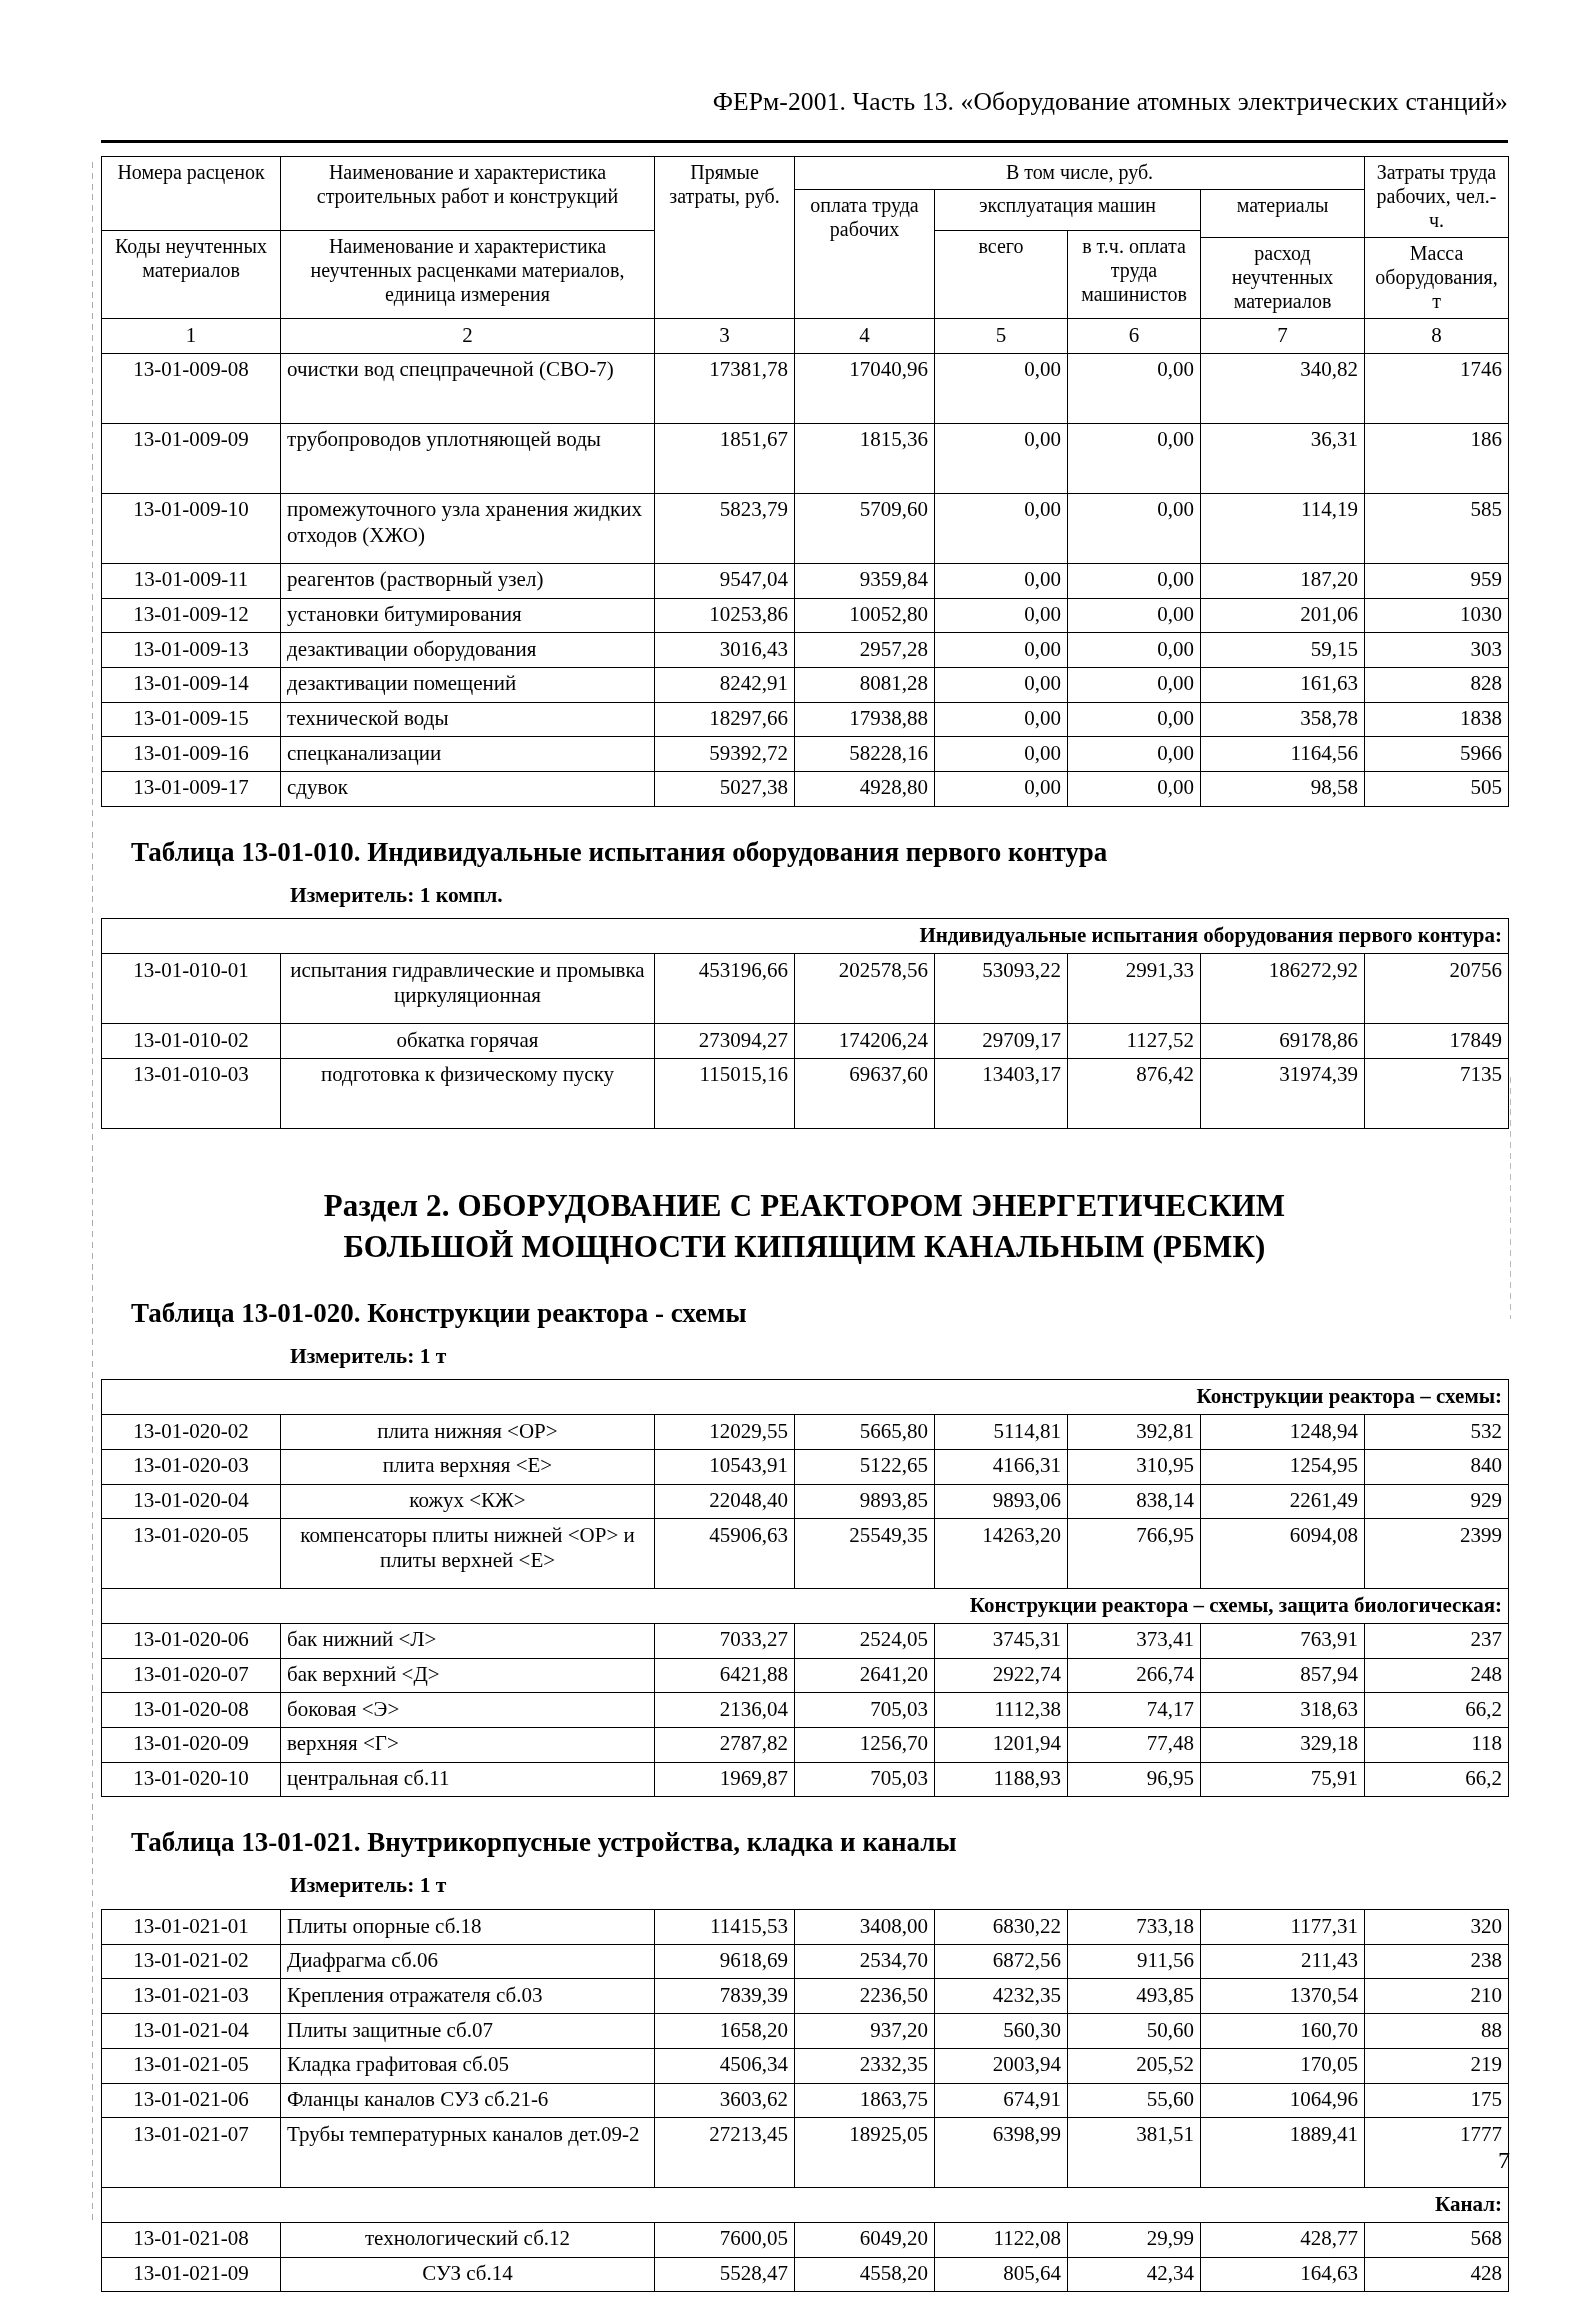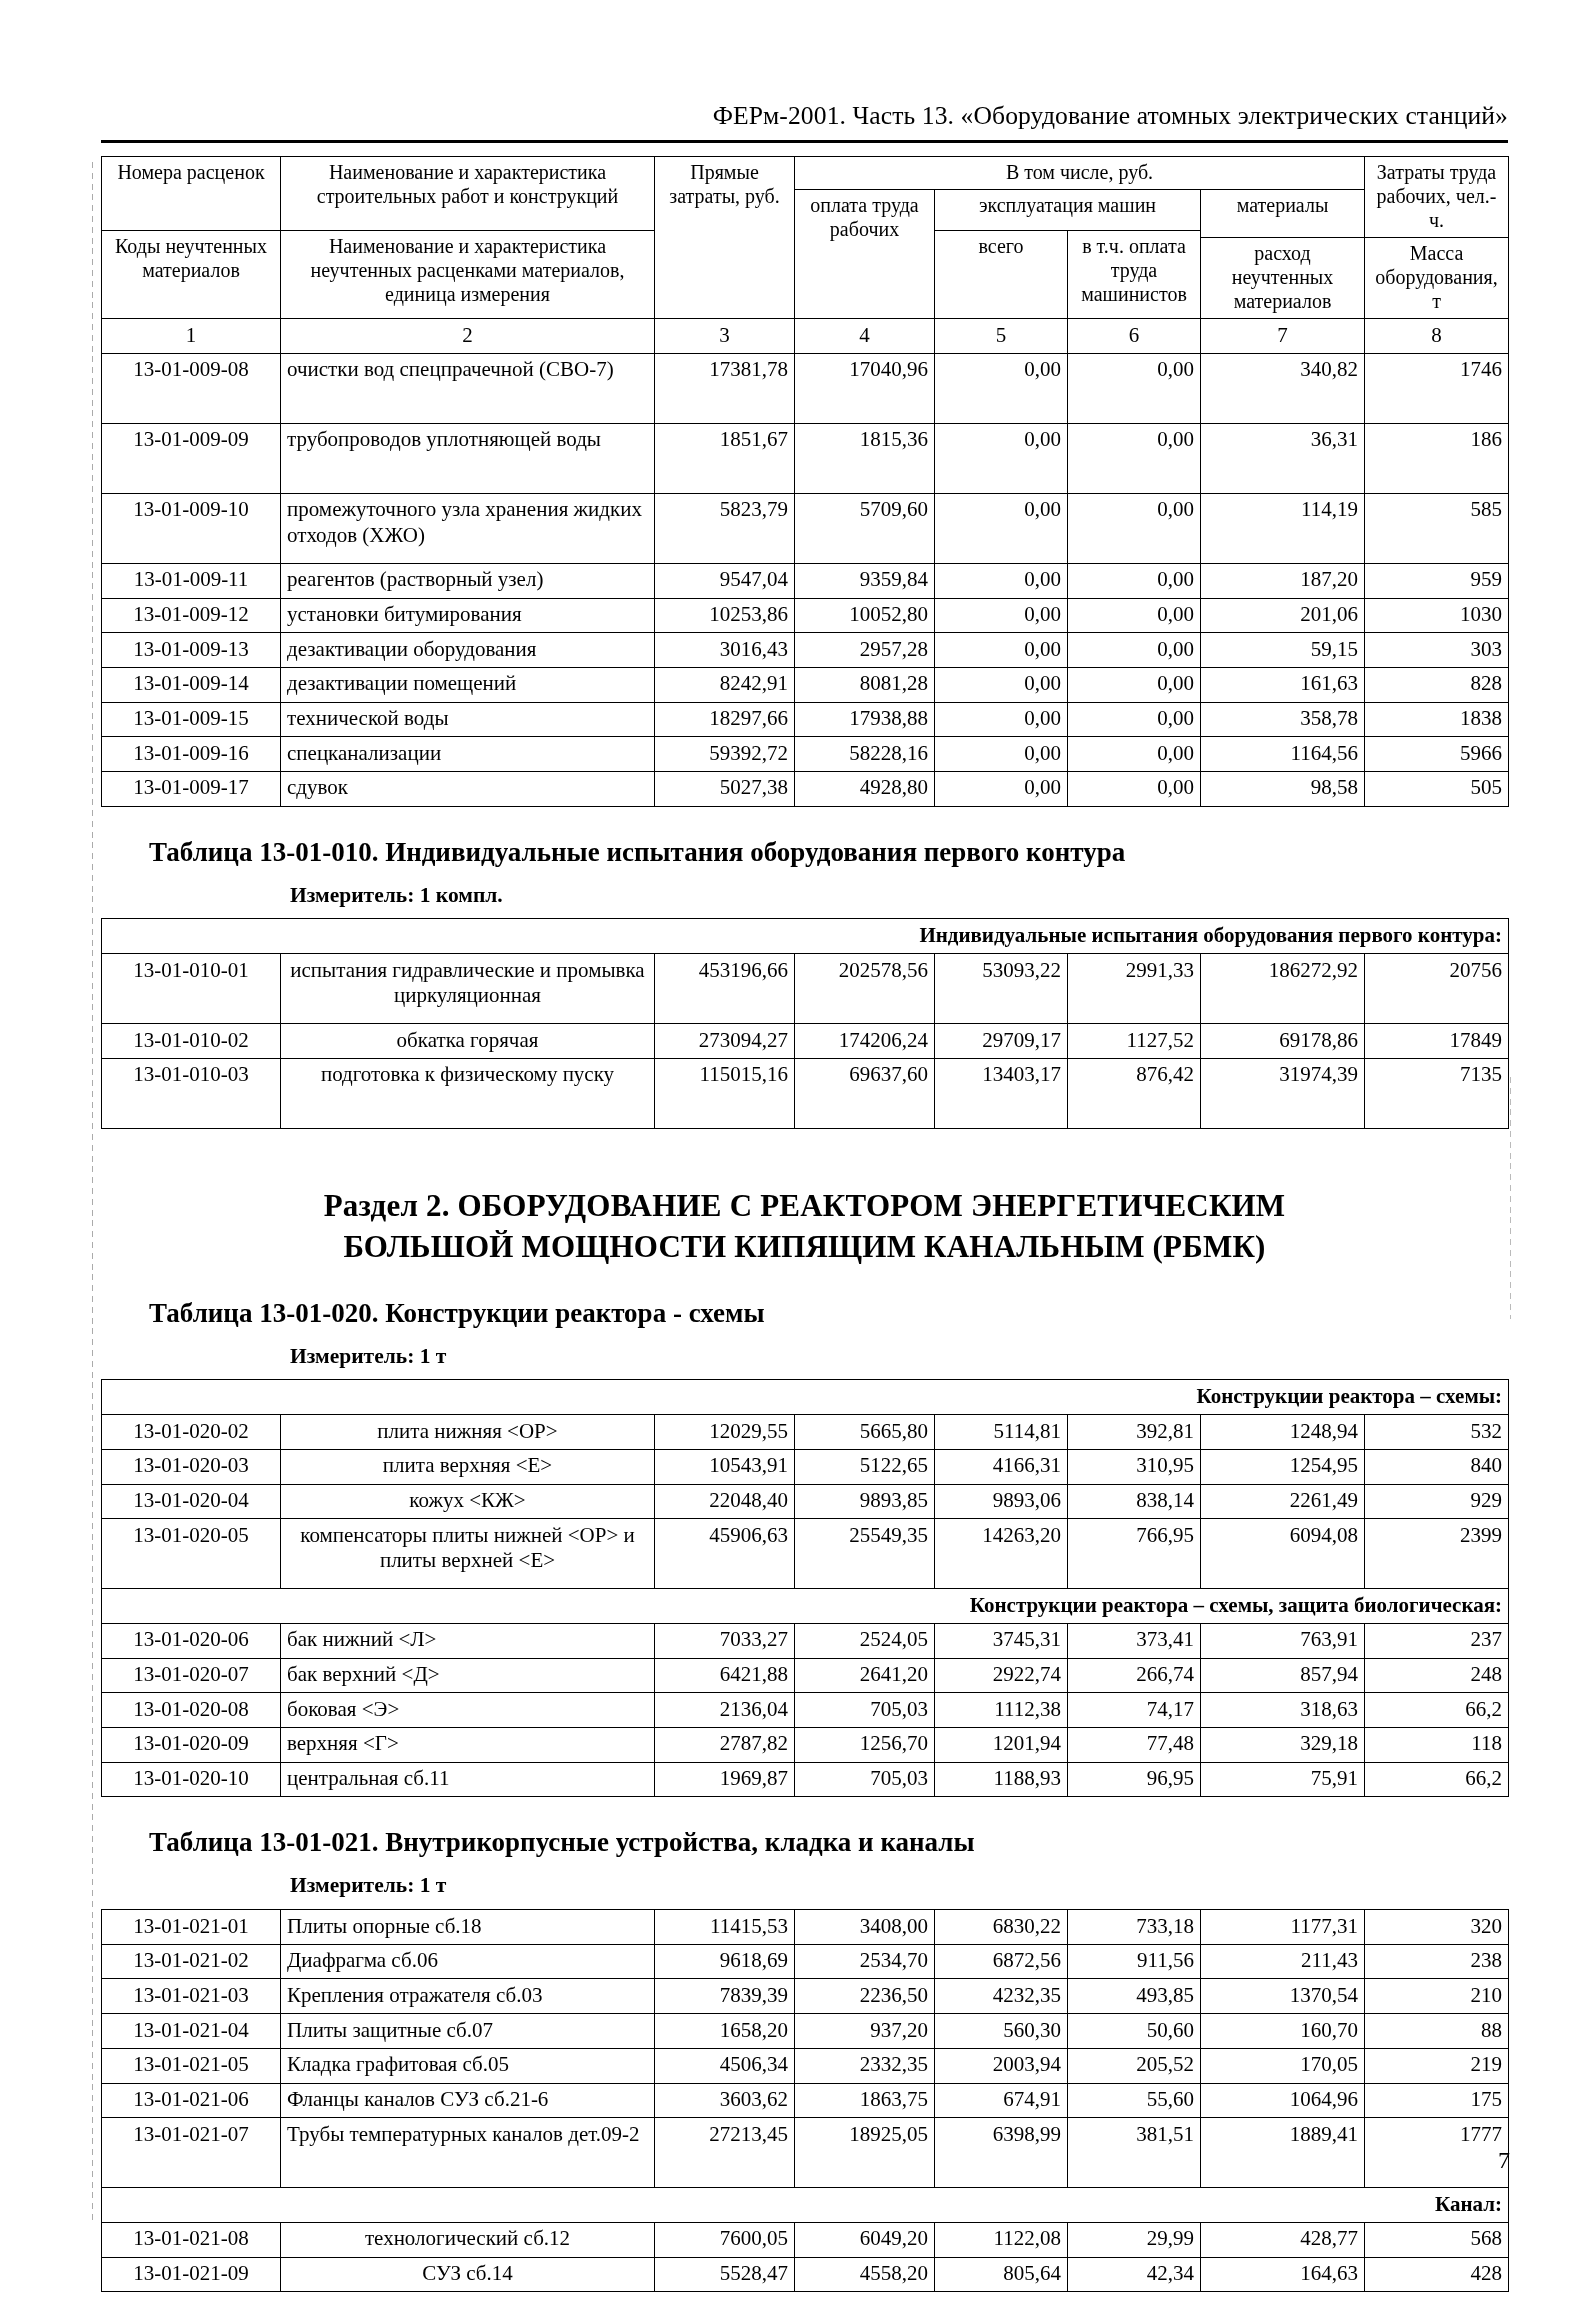--- a/index.html
+++ b/index.html
@@ -15,21 +15,21 @@
     font-family: "Liberation Serif", "DejaVu Serif", serif;
     color: #000000;
     box-sizing: border-box;
     overflow: hidden;
   }
 
   
   .running-head {
     position: absolute;
     left: 101px;
-    top: 101px;
+    top: 87px;
     width: 1407px;
     text-align: right;
     font-size: 25.6px;
     line-height: 1.15;
     letter-spacing: 0.1px;
   }
   .head-rule {
     position: absolute;
     left: 101px;
     top: 140px;
@@ -124,21 +124,21 @@
     text-align: right;
     padding-left: 183px;
     font-size: 21px;
   }
   tr.tall td { height: 70px; }
 
   
   .tbl-title {
     font-size: 27px;
     font-weight: bold;
-    margin: 30px 0 0 48px;
+    margin: 30px 0 0 30px;
   }
   .measure {
     font-size: 21.5px;
     font-weight: bold;
     margin: 15px 0 10.8px 189px;
   }
   .section-title {
     text-align: center;
     font-size: 31px;
     font-weight: bold;

